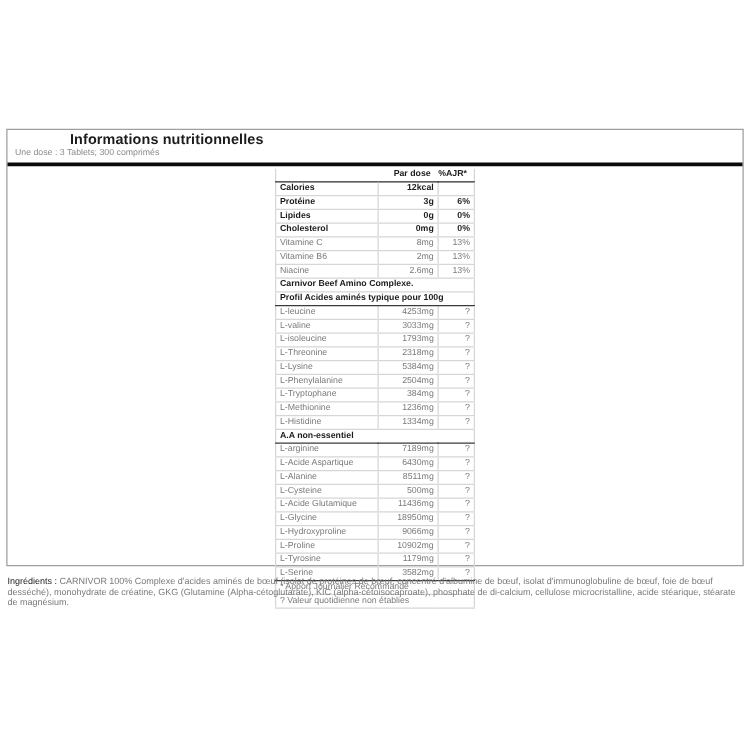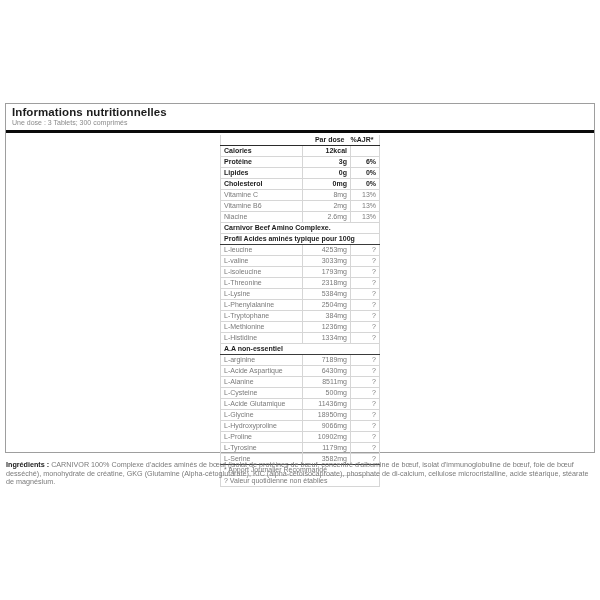--- a/index.html
+++ b/index.html
@@ -8,21 +8,21 @@
     font-family:"Liberation Sans","DejaVu Sans",sans-serif;
     position:relative;color:#1c1c1c;
     -webkit-font-smoothing:antialiased;
   }
   .panel{
     position:absolute;left:5px;top:103px;width:590px;height:350px;
     border:1px solid #9e9e9e;background:#fff;box-sizing:border-box;
   }
   .panel-title{
     font-weight:bold;font-size:11.5px;line-height:12px;
-    padding:2px 0 0 6px;color:#1c1c1c;letter-spacing:.1px;
+    padding:2px 0 0 6px;color:#1c1c1c;letter-spacing:.1px;margin-left:44px;
   }
   .panel-serving{
     font-size:7px;line-height:8px;color:#8a8a8a;padding:1px 0 2px 6px;
   }
   .thick-bar{height:3px;background:#0a0a0a;margin:1px 0 2px 0;}
   table.nut{
     border-collapse:collapse;table-layout:fixed;
     width:159px;margin:0 auto;
     font-size:7px;color:#7a7a7a;
     border-left:1px solid #d6d6d6;border-right:1px solid #d6d6d6;
@@ -43,21 +43,21 @@
   table.nut tr.hdr .h-amt{display:inline-block;width:45px;text-align:right;padding-right:3px;box-sizing:border-box;}
   table.nut tr.hdr .h-dv{display:inline-block;width:29px;text-align:right;padding-right:3px;box-sizing:border-box;}
   table.nut tr.b td{font-weight:bold;color:#1c1c1c;}
   table.nut td.section{font-weight:bold;color:#1c1c1c;}
   table.nut tr.darkline td{border-bottom:1px solid #3a3a3a;}
   table.nut td.footnote{color:#7a7a7a;}
   .ingredients{
     position:absolute;left:6px;top:461px;width:588px;
     font-size:7.2px;line-height:8.6px;color:#7a7a7a;text-align:left;
   }
-  .ingredients .ing-label{font-weight:bold;color:#1c1c1c;}
+  .ingredients .ing-label{font-weight:normal;color:#1c1c1c;}
 </style>
 </head>
 <body>
 
 <div class="panel">
   <div class="panel-title">Informations nutritionnelles</div>
   <div class="panel-serving">Une dose : 3 Tablets; 300 comprimés</div>
   <div class="thick-bar"></div>
   <table class="nut">
     <colgroup>

